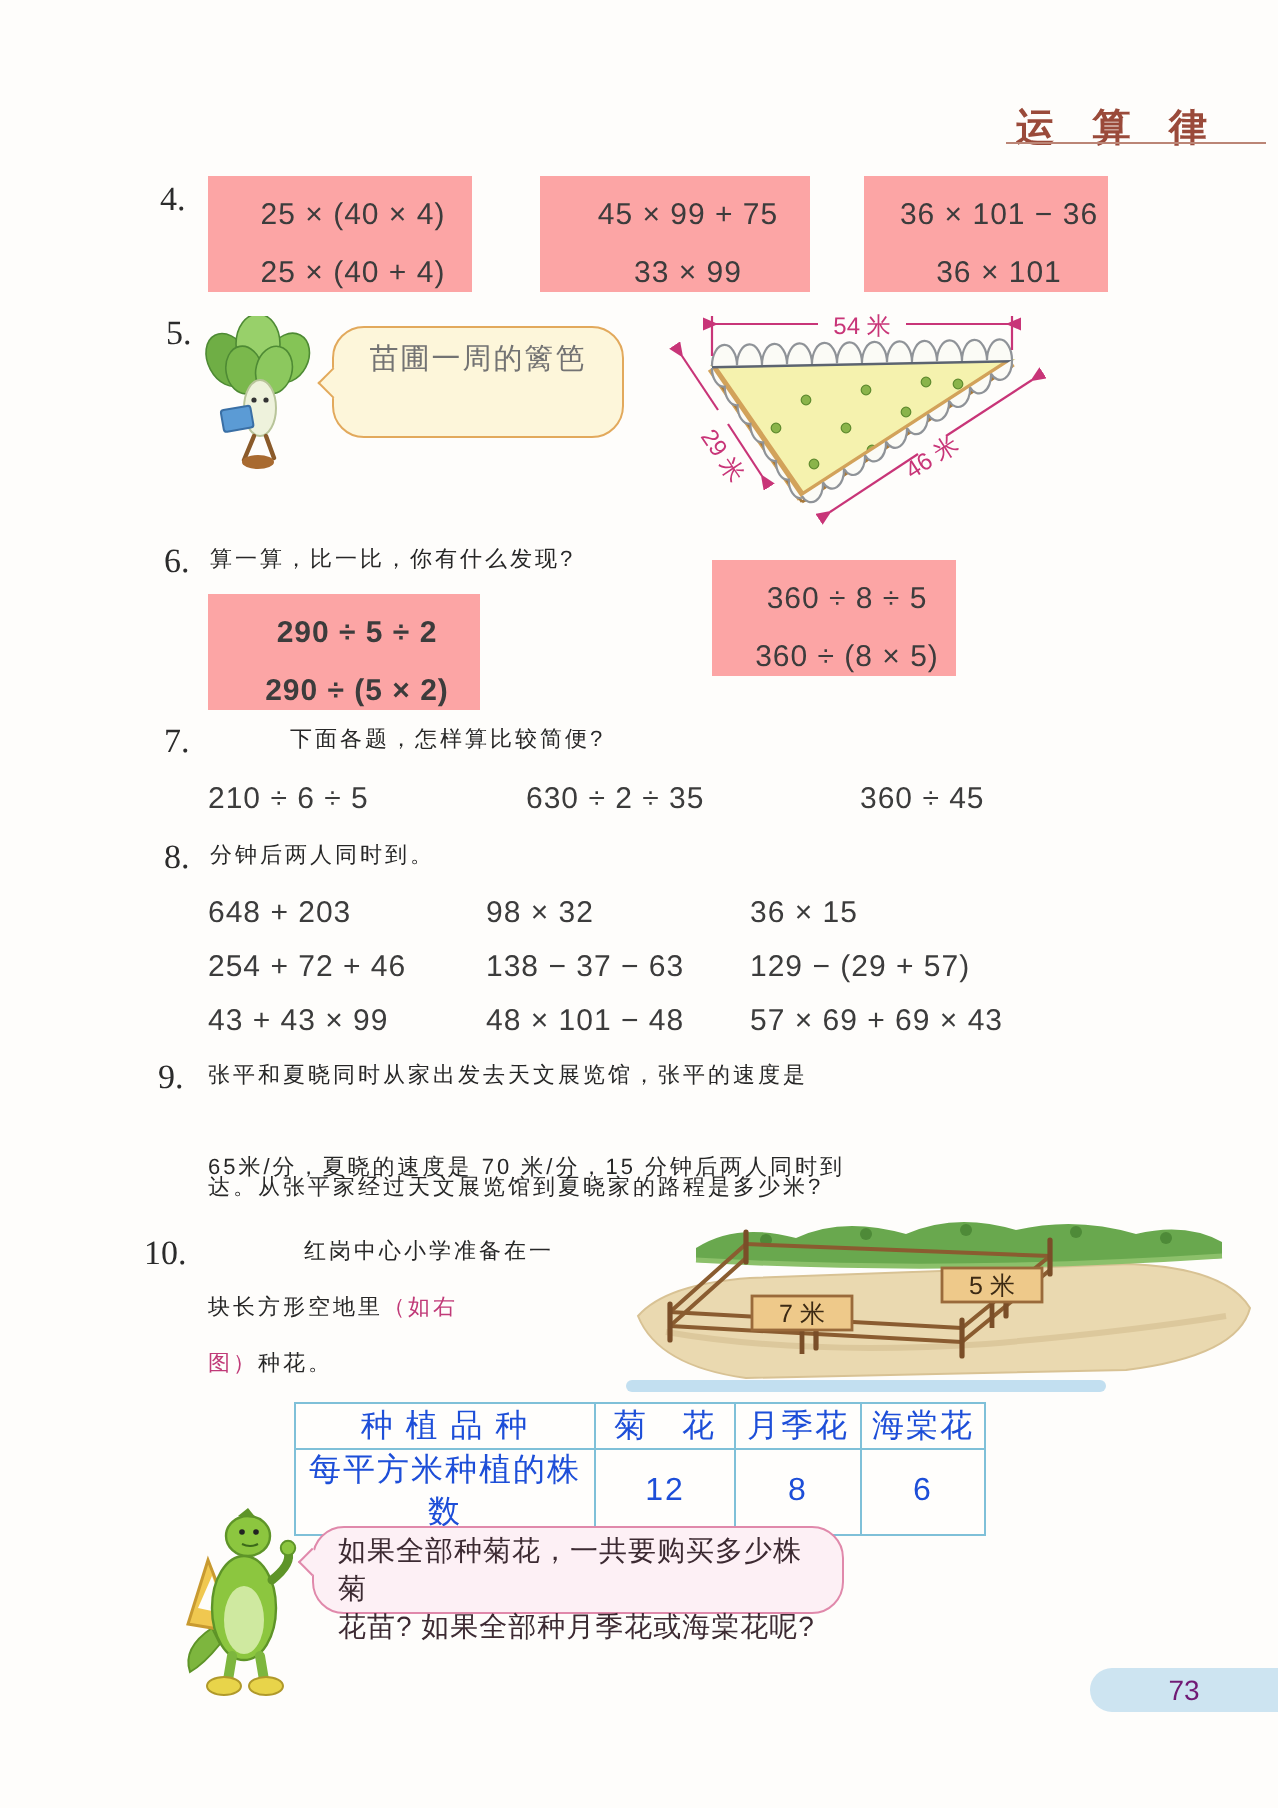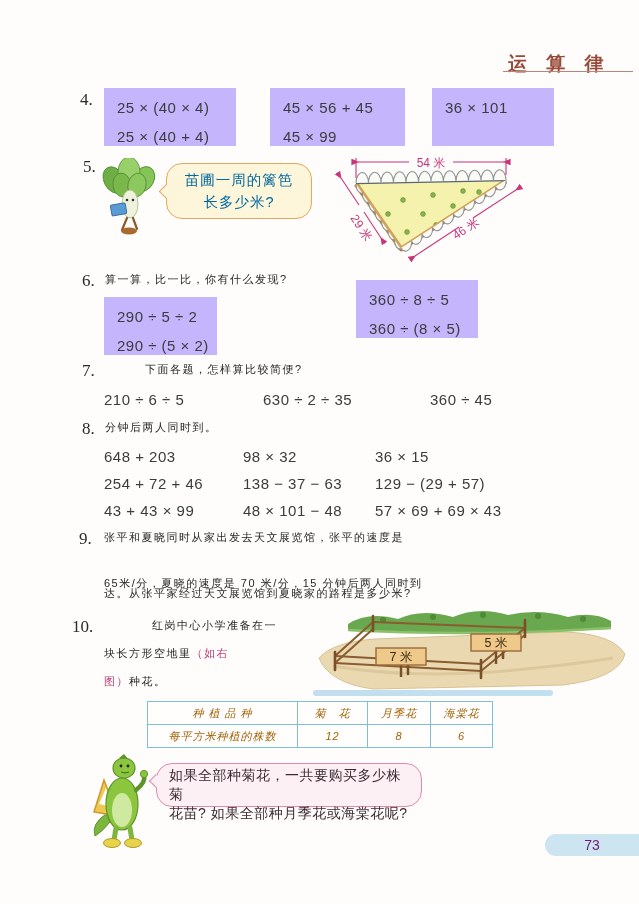--- a/index.html
+++ b/index.html
@@ -6,50 +6,50 @@
   body { background:#e8e8e8; font-family:"Liberation Sans", sans-serif; }
   #page {
     position:relative; width:639px; height:904px; margin:0 auto;
     background:#fefdfb; overflow:hidden;
   }
   .abs { position:absolute; }
   .num { font-family:"Liberation Serif", serif; font-size:17px; color:#2b2b2b; }
   .cn  { font-size:11px; color:#272727; letter-spacing:1.5px; }
   .math{ font-size:15px; color:#3c3c3c; letter-spacing:0.5px; }
   .bluebox {
-    background:#c4b5fd; padding:5px 0 0 13px; line-height:29px;
+    background:#fca5a5; padding:5px 0 0 13px; line-height:29px;text-align:center;
   }
   .bluebox div { white-space:nowrap; }
   .header-title {
     font-size:19px; color:#9a4a3a; letter-spacing:7px; font-weight:bold;
   }
   .header-line { height:1px; background:#bb8576; }
   .bubble {
     border:1.5px solid #e2a95c; background:#fdf6da; border-radius:16px;
-    text-align:center; color:#0369a1; font-size:14.5px; line-height:22px;
+    text-align:center; color:#737373; font-size:14.5px; line-height:22px;
     letter-spacing:1px; padding-top:5px;
   }
   .bubble .tail {
     position:absolute; left:-6px; top:22px; width:11px; height:11px;
     background:#fdf6da; border-left:1.5px solid #e2a95c;
     border-bottom:1.5px solid #e2a95c; transform:rotate(45deg);
   }
   .bubble2 {
     border:1.5px solid #e089ab; background:#fdf0f5; border-radius:16px;
     color:#3c2a32; font-size:14px; line-height:19px; letter-spacing:0.5px;
     padding:2px 12px; text-align:left;
   }
   .bubble2 .tail {
     position:absolute; left:-6px; top:12px; width:10px; height:10px;
     background:#fdf0f5; border-left:1.5px solid #e089ab;
     border-bottom:1.5px solid #e089ab; transform:rotate(45deg);
   }
   .pink { color:#c03a78; }
   table.plant {
-    border-collapse:collapse; font-size:11px; color:#a16207;font-style:italic;
+    border-collapse:collapse; font-size:16px; color:#1d4ed8;
   }
   table.plant td {
     border:1.5px solid #7fc0d8; text-align:center; height:23px;
     background:#fffefc; letter-spacing:1px;
   }
   .page-pill {
     background:#cde4f1; border-radius:12px 0 0 12px; width:94px; height:22px;
     text-align:center; line-height:22px; font-size:14px; color:#701a75;
   }
   .bluestrip { background:#c2dff0; border-radius:3px; }
@@ -62,24 +62,25 @@
 
   <div class="abs header-title" style="left:508px; top:51px;">运 算 律</div>
   <div class="abs header-line" style="left:503px; top:71px; width:130px;"></div>
 
   <div class="abs num" style="left:80px; top:90px;">4.</div>
   <div class="abs bluebox math" style="left:104px; top:88px; width:132px; height:58px;">
     <div>25 × (40 × 4)</div>
     <div>25 × (40 + 4)</div>
   </div>
   <div class="abs bluebox math" style="left:270px; top:88px; width:135px; height:58px;">
-    <div>45 × 56 + 45</div>
-    <div>45 × 99</div>
+    <div>45 × 99 + 75</div>
+    <div>33 × 99</div>
   </div>
   <div class="abs bluebox math" style="left:432px; top:88px; width:122px; height:58px;">
+    <div>36 × 101 − 36</div>
     <div>36 × 101</div>
   </div>
 
   <div class="abs num" style="left:83px; top:157px;">5.</div>
 
   <svg class="abs" style="left:100px; top:158px;" width="62" height="80" viewBox="0 0 62 80">
     <ellipse cx="14" cy="22" rx="10" ry="14" transform="rotate(-28 14 22)" fill="#6fae45" stroke="#4e8a34" stroke-width="0.8"></ellipse>
     <ellipse cx="44" cy="21" rx="10" ry="13" transform="rotate(28 44 21)" fill="#85c456" stroke="#4e8a34" stroke-width="0.8"></ellipse>
     <ellipse cx="29" cy="14" rx="11" ry="15" fill="#98d06a" stroke="#4e8a34" stroke-width="0.8"></ellipse>
     <ellipse cx="22" cy="27" rx="9" ry="12" transform="rotate(-10 22 27)" fill="#7ab84c" stroke="#4e8a34" stroke-width="0.8"></ellipse>
@@ -88,21 +89,20 @@
     <circle cx="27" cy="42" r="1.3" fill="#333"></circle>
     <circle cx="33" cy="42" r="1.3" fill="#333"></circle>
     <rect x="11" y="46" width="15" height="11" rx="1.5" transform="rotate(-10 18 51)" fill="#5b9bd5" stroke="#3a6fa5" stroke-width="1"></rect>
     <path d="M27 60 L22 72 M33 60 L37 71" stroke="#8a5a2a" stroke-width="2.2" stroke-linecap="round"></path>
     <ellipse cx="29" cy="73" rx="8" ry="3.5" fill="#a86a30"></ellipse>
   </svg>
 
   <div class="abs bubble" style="left:166px; top:163px; width:146px; height:56px;">
     <div class="tail"></div>
     <div>苗圃一周的篱笆</div>
-    <div>长多少米?</div>
   </div>
 
   <svg class="abs" style="left:333px; top:148px;" width="298" height="118" viewBox="0 0 298 118">
     <defs>
       <marker id="arr" markerWidth="8" markerHeight="8" refX="6" refY="3" orient="auto">
         <path d="M0,0 L7,3 L0,6 Z" fill="#c83578"></path>
       </marker>
     </defs>
 
     <polygon points="23,35 173,32 68,100" fill="#f5f2ae" stroke="#d8d08a" stroke-width="1"></polygon>
@@ -138,21 +138,21 @@
       <path d="M183,42 L140,70" marker-start="url(#arr)"></path>
       <path d="M82,108 L126,79" marker-start="url(#arr)"></path>
     </g>
     <text x="98" y="19" text-anchor="middle" font-size="12" fill="#c83578">54 米</text>
     <text x="25" y="82" text-anchor="middle" font-size="12" fill="#c83578" transform="rotate(56 25 82)">29 米</text>
     <text x="135" y="84" text-anchor="middle" font-size="12" fill="#c83578" transform="rotate(-33 135 84)">46 米</text>
   </svg>
 
   <div class="abs num" style="left:82px; top:271px;">6.</div>
   <div class="abs cn" style="left:105px; top:272px;">算一算，比一比，你有什么发现?</div>
-  <div class="abs bluebox math" style="left:104px; top:297px; width:113px; height:58px;">
+  <div class="abs bluebox math" style="left:104px; top:297px; width:136px; height:58px;font-weight:bold;">
     <div>290 ÷ 5 ÷ 2</div>
     <div>290 ÷ (5 × 2)</div>
   </div>
   <div class="abs bluebox math" style="left:356px; top:280px; width:122px; height:58px;">
     <div>360 ÷ 8 ÷ 5</div>
     <div>360 ÷ (8 × 5)</div>
   </div>
 
   <div class="abs num" style="left:82px; top:361px;">7.</div>
   <div class="abs cn" style="left:105px; top:362px;margin-left:40px;">下面各题，怎样算比较简便?</div>

